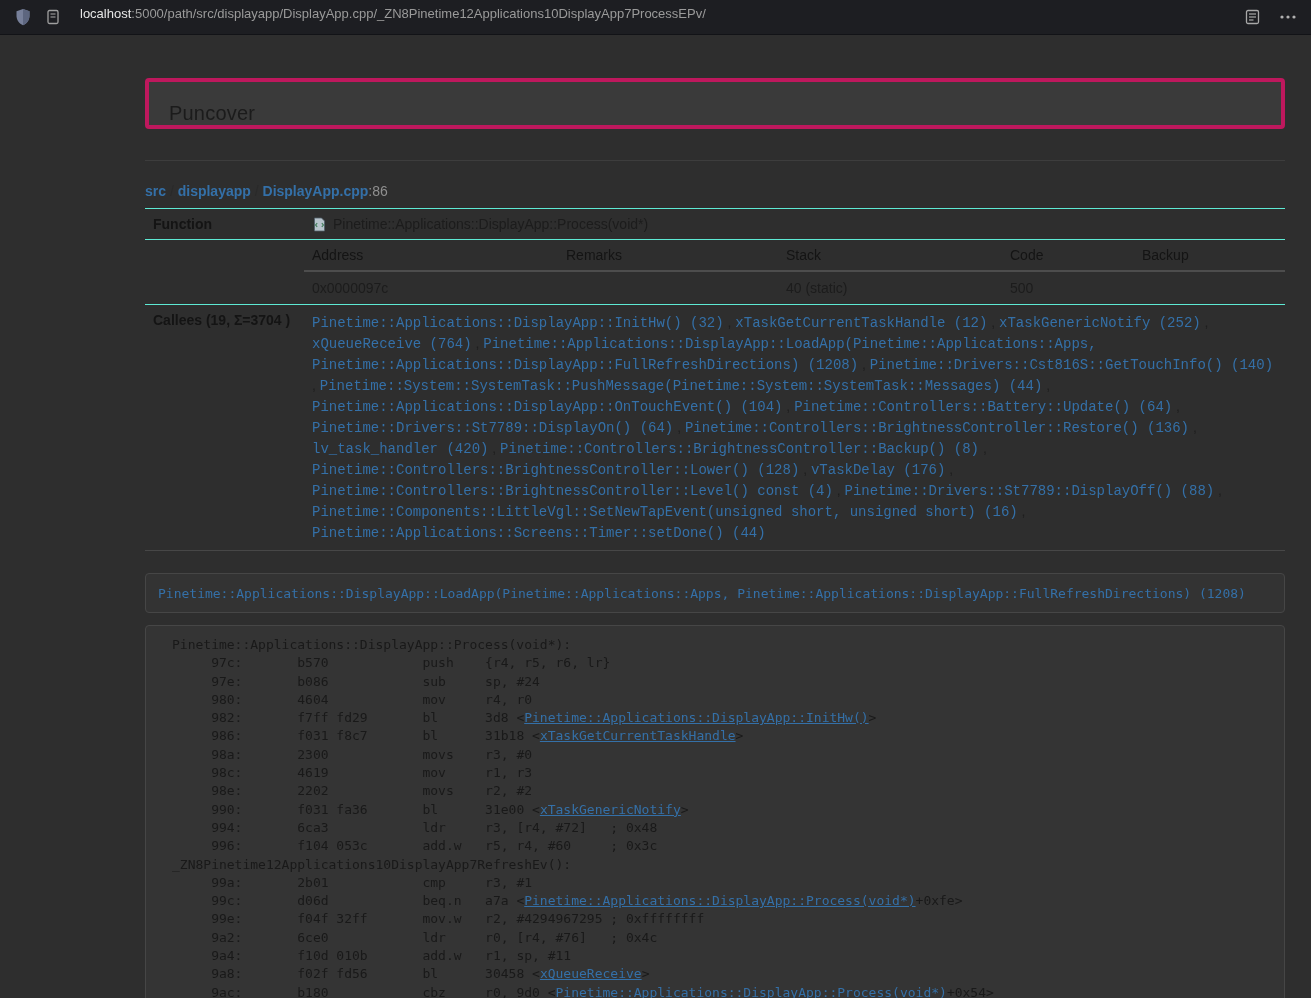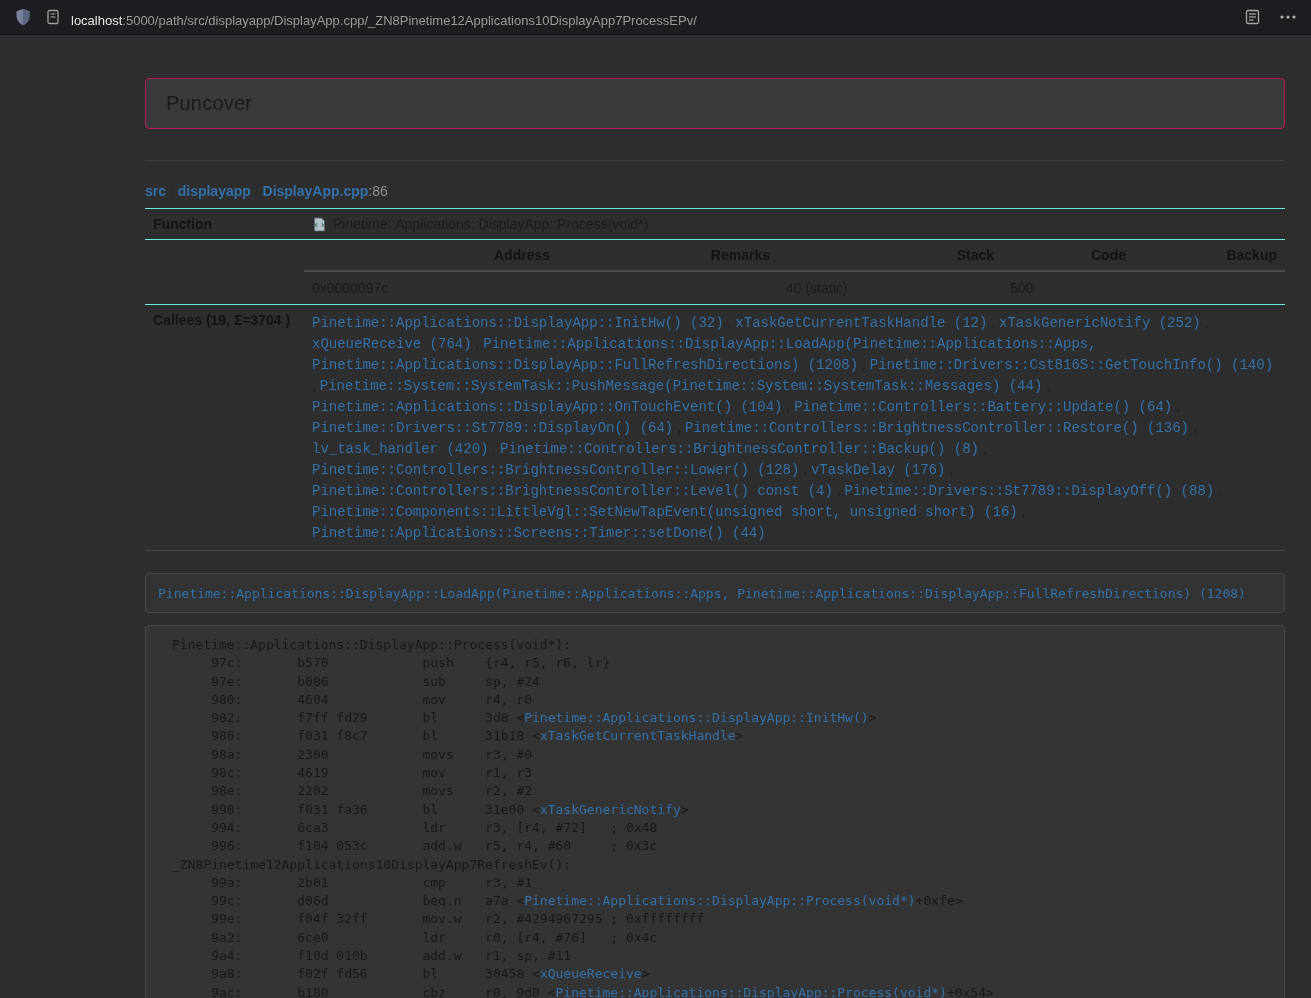--- a/index.html
+++ b/index.html
@@ -14,57 +14,57 @@
   
   .browser-bar {
     height: 35px;
     background: #1d1e22;
     border-bottom: 1px solid #121317;
     display: flex;
     align-items: center;
     padding: 0 12px;
   }
   .chrome-icon { display: inline-flex; align-items: center; justify-content: center; width: 22px; height: 22px; flex: 0 0 auto; }
-  .url-area { flex: 1; display: flex; align-items: flex-end; gap: 7px; margin-left: 8px; overflow: hidden; }
+  .url-area { flex: 1; display: flex; align-items: flex-start; gap: 16px; margin-left: 8px; overflow: hidden; }
   .url-text { font-size: 13px; color: #9a9a9a; white-space: nowrap; overflow: hidden; }
   .url-text .host { color: #e6e6e6; }
   .chrome-right { display: flex; align-items: center; gap: 14px; margin-left: 10px; }
 
   
   .container { width: 1140px; margin-left: 145px; }
 
   .header-panel {
     margin-top: 43px;
     height: 51px;
     background: #3a3a3a;
-    border: 1px solid #be185d;
+    border: 4px solid #be185d;
     border-radius: 4px;
     display: flex;
-    align-items: center;
+    align-items: flex-end;
     padding: 0 20px;
   }
   .header-panel h1 { font-size: 20px; font-weight: 500; color: #1b1b1b; letter-spacing: .2px; }
 
   hr.rule { margin: 31px 0 0 0; border: 0; border-top: 1px solid #3d3d3d; }
 
   .breadcrumb { margin: 22px 0 9px 0; font-size: 14px; color: #1e1e1e; }
   .breadcrumb a.bc-link { color: #3470a8; font-weight: bold; }
   .breadcrumb .bc-sep { color: #2a2a2a; }
   .breadcrumb .bc-ref { color: #8f8f8f; }
 
   table.main-table { width: 100%; border-collapse: collapse; font-size: 14px; color: #1e1e1e; border-bottom: 1px solid #474747; }
   table.main-table > tbody > tr > td { border-top: 1px solid #5eead4; padding: 7px 8px; vertical-align: top; }
   td.label-col { width: 159px; padding-left: 18px; font-weight: bold; color: #141414; }
   td.nested-cell { padding: 0 !important; }
 
   .func-row { display: flex; align-items: center; gap: 6px; }
   .func-name { color: #1c1c1c; }
 
   table.inner { width: 100%; border-collapse: collapse; }
-  table.inner th { text-align: right; font-weight: bold; color: #141414; padding: 7px 8px; border-bottom: 2px solid #4d4d4d; font-size: 14px; }
+  table.inner th { text-align: left; font-weight: normal; color: #141414; padding: 7px 8px; border-bottom: 2px solid #4d4d4d; font-size: 14px; }
   table.inner td { padding: 8px 8px; font-size: 14px; color: #1c1c1c; }
   col.c-address { width: 254px; } col.c-remarks { width: 220px; } col.c-stack { width: 224px; } col.c-code { width: 132px; }
 
   .callees-cell { line-height: 20px; }
   a.callee-link { color: #3470a8; font-family: Liberation Mono, monospace; }
 
   .symbol-panel {
     margin-top: 22px;
     height: 40px;
     background: #333333;
@@ -86,21 +86,21 @@
   }
   .code-panel pre {
     font-family: "DejaVu Sans Mono", "Liberation Mono", monospace;
     font-size: 13px;
     line-height: 18.3px;
     color: #191919;
     white-space: pre;
     tab-size: 8;
     -moz-tab-size: 8;
   }
-  .code-panel pre a.asm-link { color: #3470a8; }
+  .code-panel pre a.asm-link { color: #3470a8; text-decoration: underline; }
 </style>
 </head>
 <body>
 
 <div class="browser-bar">
   <span class="chrome-icon">
     <svg width="16" height="18" viewBox="0 0 16 18">
       <path d="M8 1l6.5 2.3v4.5c0 4.2-2.7 8-6.5 9.4C4.2 15.8 1.5 12 1.5 7.8V3.3L8 1z" fill="#77809a"></path>
       <path d="M8 1l6.5 2.3v4.5c0 4.2-2.7 8-6.5 9.4V1z" fill="#5d667f"></path>
     </svg>

